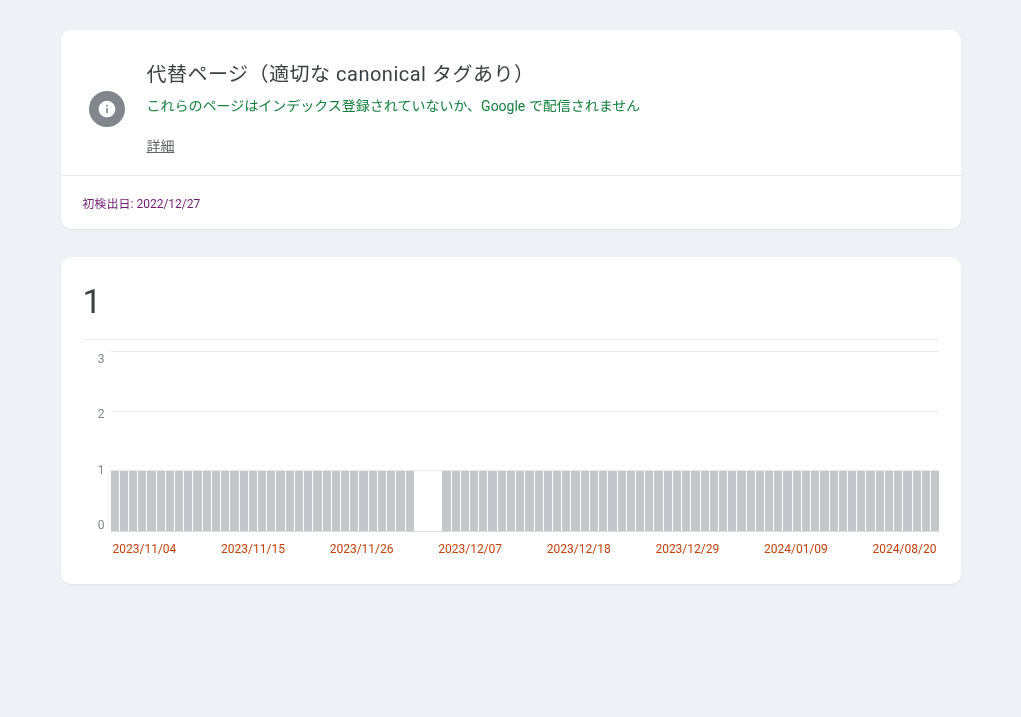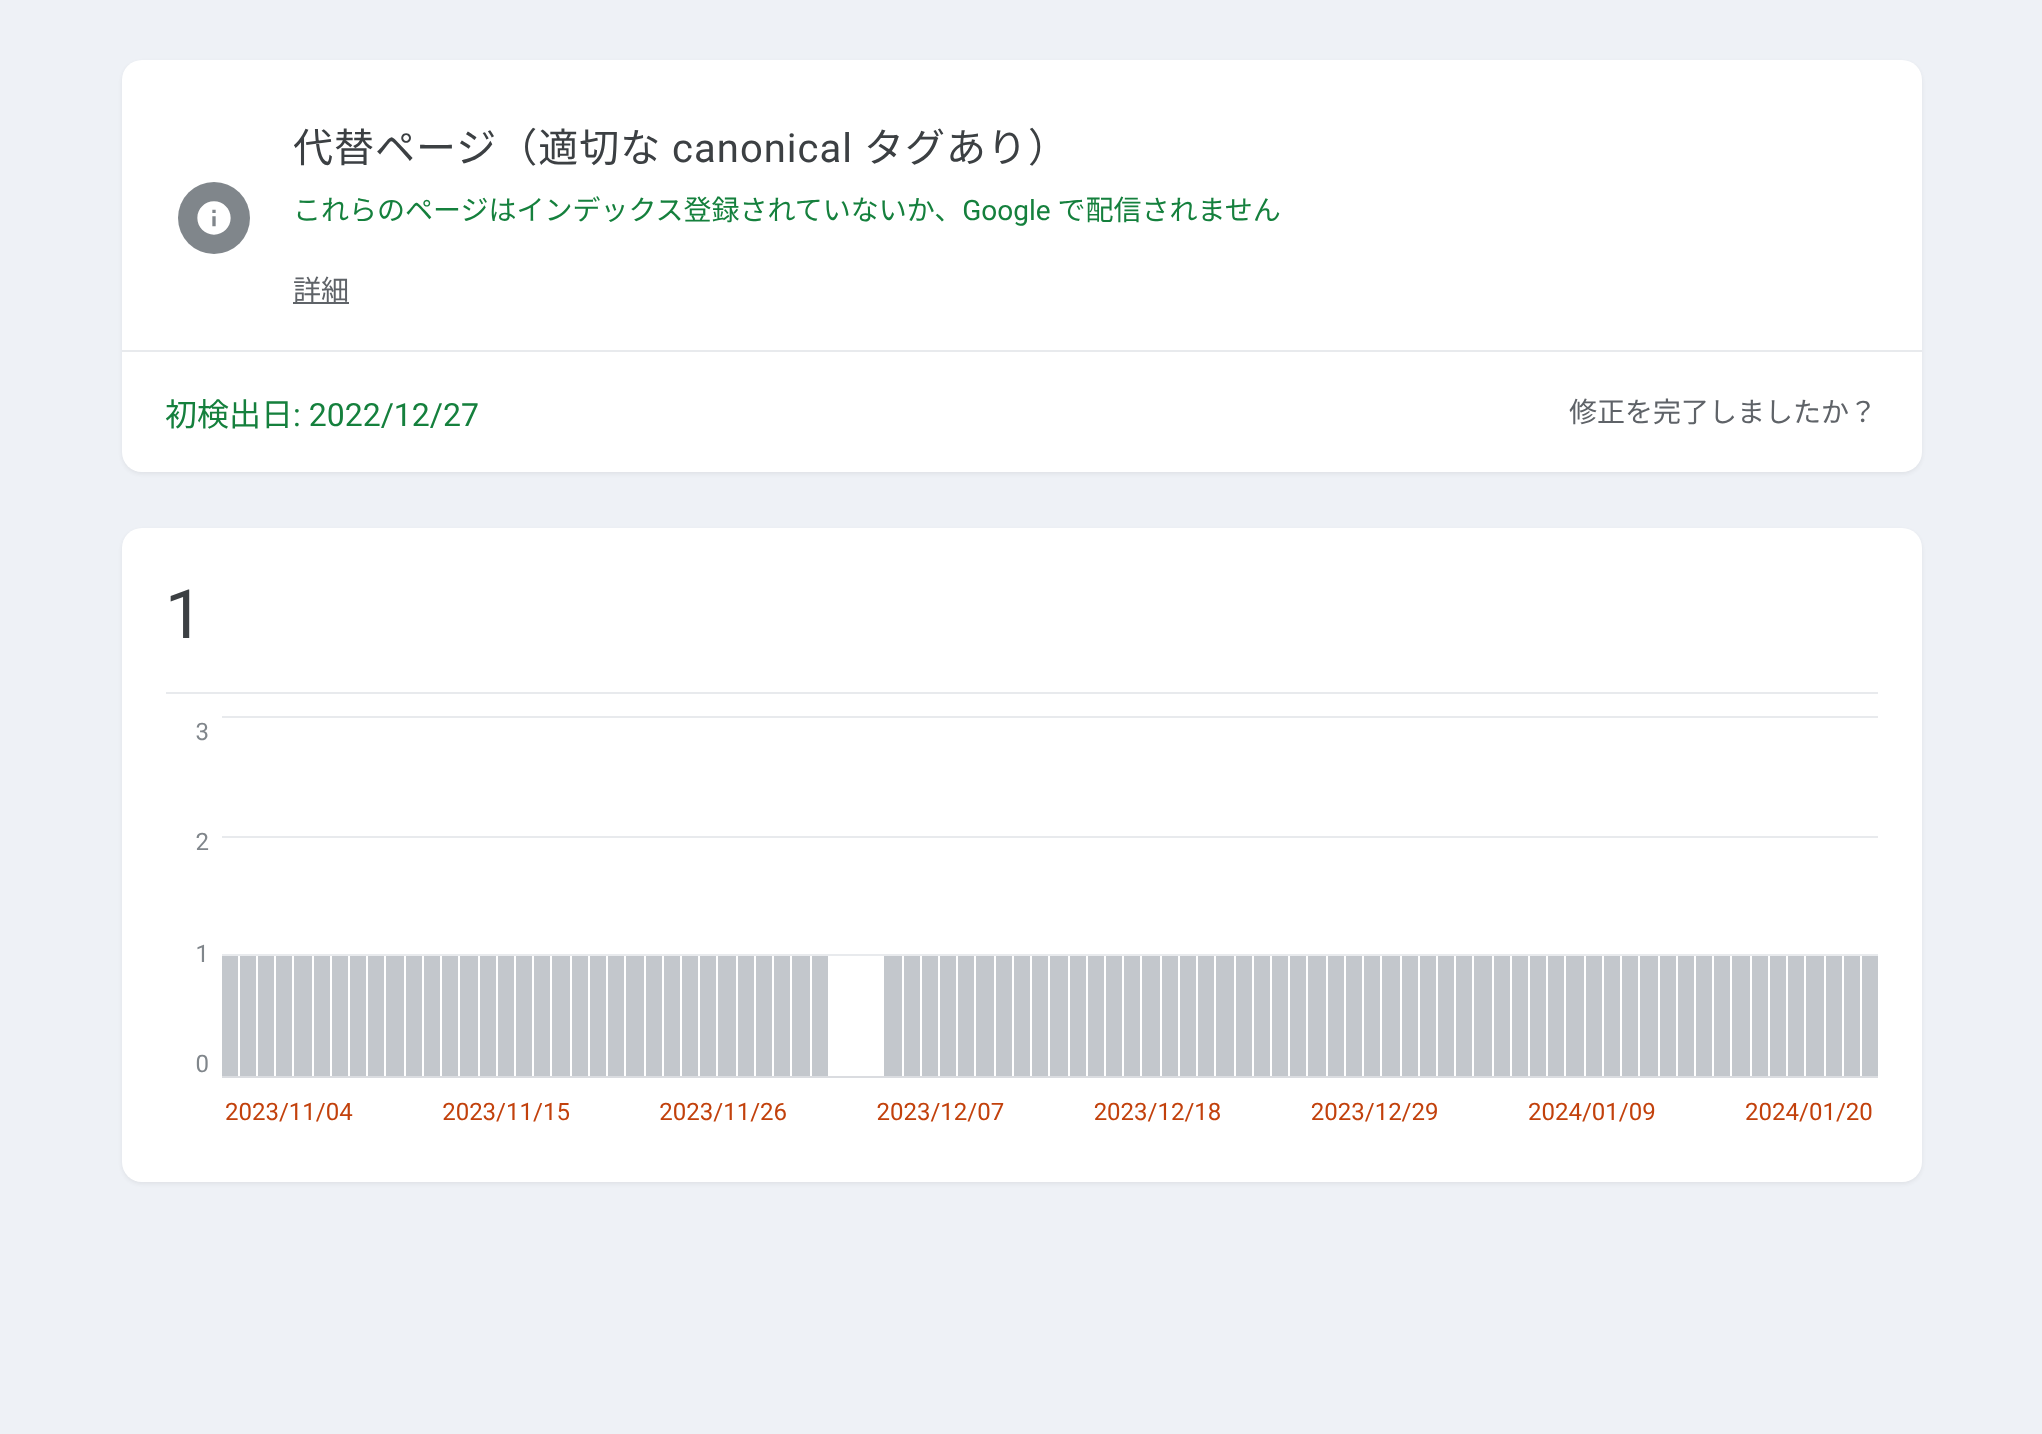--- a/index.html
+++ b/index.html
@@ -55,22 +55,22 @@
       color: #5f6368;
     }
     .divider { border-top:1px solid #e8eaed; }
     .action-row {
       display:flex;
       justify-content: space-between;
       align-items: center;
       padding: 18px 22px;
     }
     .first-detected {
-      font-size: 16px;
-      color: #15803d;
+      font-size: 12px;
+      color: #701a75;
     }
     .action-right {
       display:flex;
       align-items:center;
       gap:16px;
     }
     .fix-prompt {
       font-size:14px;
       color:#5f6368;
     }
@@ -161,21 +161,20 @@
         <a href="#" class="learn-more">詳細</a>
       </div>
     </div>
     <div class="divider"></div>
     <div class="action-row">
       <div class="first-detected">
         <span>初検出日:</span>
         <span>2022/12/27</span>
       </div>
       <div class="action-right">
-        <span class="fix-prompt">修正を完了しましたか？</span>
       </div>
     </div>
   </div>
 
   <div class="chart-card">
     <div class="chart-big">1</div>
 
     <div class="chart-area">
       <div class="y-axis" id="y-axis">
           <span>3</span>
@@ -282,19 +281,19 @@
             <div class="gridline" style="bottom: 100%;"></div>
           </div>
         <div class="x-axis" id="x-axis">
             <span>2023/11/04</span>
             <span>2023/11/15</span>
             <span>2023/11/26</span>
             <span>2023/12/07</span>
             <span>2023/12/18</span>
             <span>2023/12/29</span>
             <span>2024/01/09</span>
-            <span>2024/01/20</span>
+            <span>2024/08/20</span>
           </div>
       </div>
     </div>
   </div>
 
 </div>
 
 </body></html>

